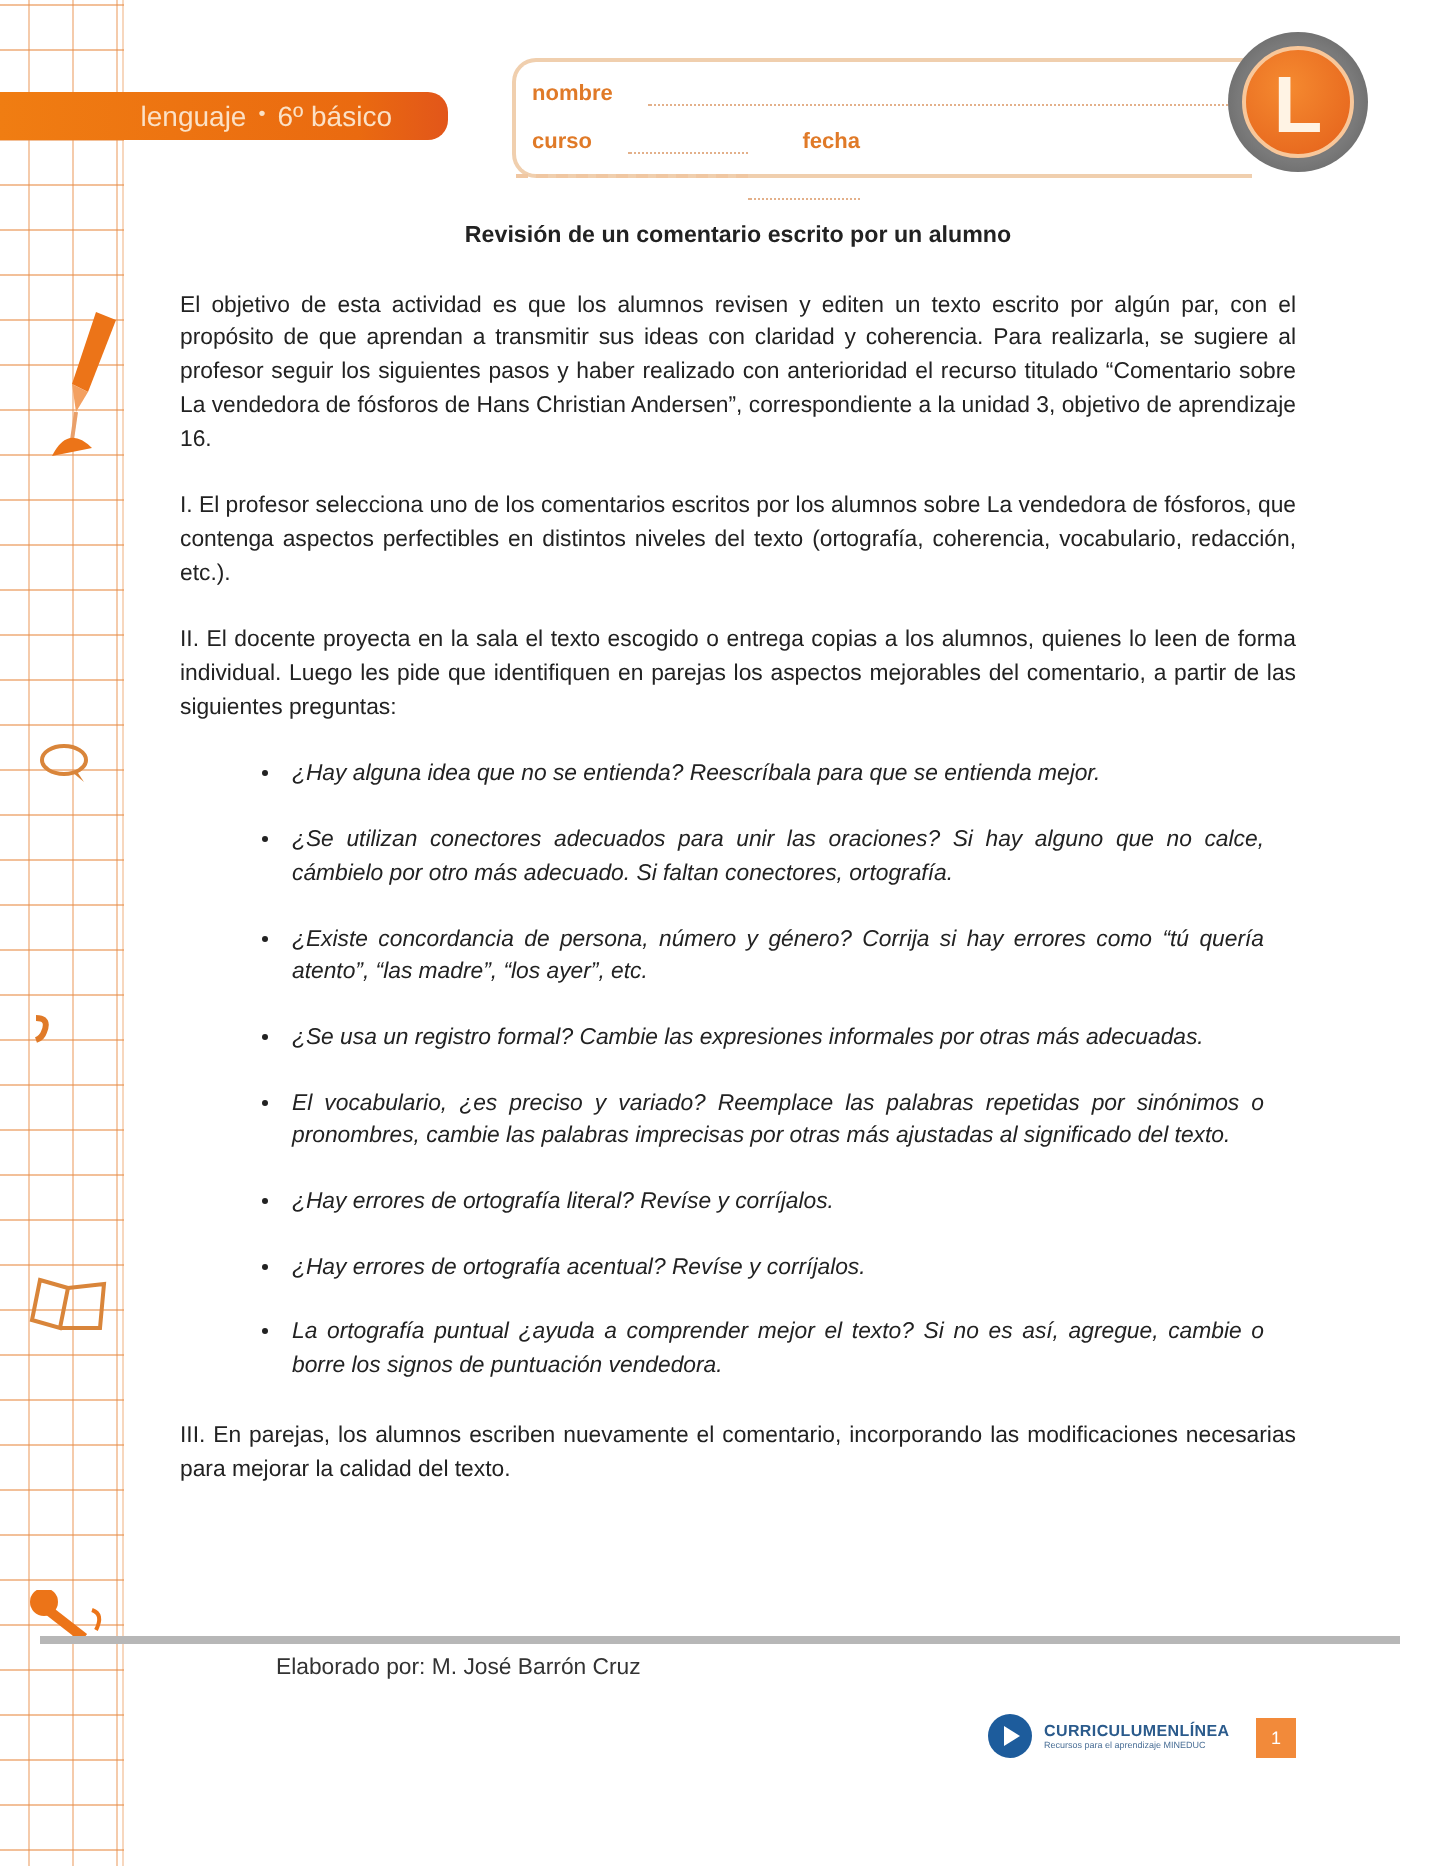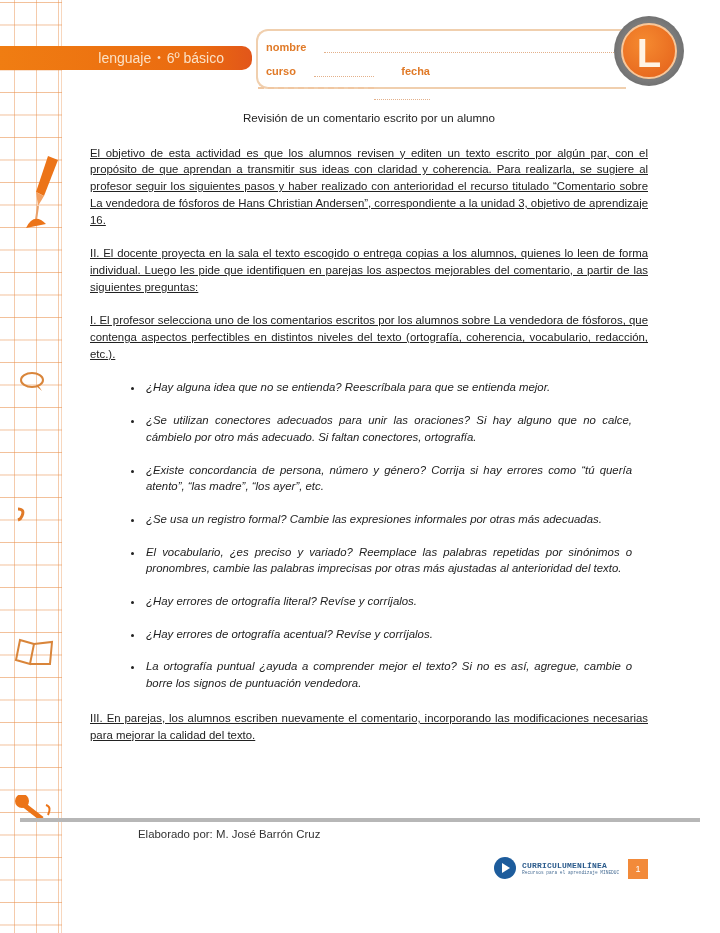--- a/index.html
+++ b/index.html
@@ -17,21 +17,21 @@
       linear-gradient(to right, rgba(232,140,70,0.45) 1px, transparent 1px);
     background-size: 62px 22.5px, 22px 933px;
     background-position: 0 2px, 14px 0;
   }
   .grid-edge {
     position:absolute; left:61px; top:0; width:1px; height:933px;
     background:rgba(232,140,70,0.35);
   }
   
   .band {
-    position:absolute; left:0; top:46px; width:252px; height:24px;
+    position:absolute; left:0; top:46px; width:224px; height:24px;
     background:linear-gradient(to right,#f07d12,#ea6a10 80%,#e2561a);
     border-radius:0 10px 10px 0;
     color:#fbe1c6; font-size:14px; line-height:24px;
     display:flex; align-items:center; justify-content:flex-end;
     padding-right:28px; box-sizing:border-box; gap:6px;
   }
   .band .dot { font-size:10px; }
   .namebox {
     position:absolute; left:256px; top:29px; width:370px; height:60px;
     border:2px solid #f0cfae; border-radius:12px 0 0 12px;
@@ -50,27 +50,27 @@
     display:flex; align-items:center; justify-content:center;
   }
   .logo-L .inner {
     width:56px; height:56px; border-radius:50%;
     background:radial-gradient(circle at 40% 35%,#f58a30,#e4601a);
     border:2px solid #f8c79a; box-sizing:border-box;
     color:#fff3e4; font-size:40px; font-weight:bold; line-height:56px; text-align:center;
   }
   
   .content { position:absolute; left:90px; top:110px; width:558px; font-size:11.4px; line-height:16.7px; color:#222; }
-  .title { text-align:center; font-weight:normal; font-size:11.6px; margin:0 0 18px 0; }
-  .para { text-align:justify; margin:0 0 17px 0;text-decoration:underline; }
+  .title { text-align:center; font-weight:bold; font-size:11.6px; margin:0 0 18px 0; }
+  .para { text-align:justify; margin:0 0 17px 0; }
   ul.questions { margin:0 0 18px 0; padding-left:38px; }
   ul.questions li { text-align:justify; margin:16px; padding-left:2px;font-style:italic; }
   .footer-rule { position:absolute; left:20px; top:818px; width:680px; height:4px; background:#b7b7b7; }
   .credit { position:absolute; left:90px; top:828px; font-size:11.4px; color:#333;margin-left:48px; }
-  .cl-logo { position:absolute; left:494px; top:857px; display:flex; align-items:center; gap:6px;font-family:Liberation Mono, monospace; }
+  .cl-logo { position:absolute; left:494px; top:857px; display:flex; align-items:center; gap:6px; }
   .cl-circle { width:22px; height:22px; border-radius:50%; background:#1d5c9c; position:relative; }
   .cl-circle:after{ content:""; position:absolute; left:8px; top:6px; border-left:8px solid #fff; border-top:5px solid transparent; border-bottom:5px solid transparent; }
   .cl-text { display:flex; flex-direction:column; }
   .cl-name { font-size:8px; font-weight:bold; color:#2b5b8c; letter-spacing:0.2px; }
   .cl-sub { font-size:4.5px; color:#4a6f96; }
   .page-num { position:absolute; left:628px; top:859px; width:20px; height:20px; background:#f28a3a; color:#fff; font-size:9px; text-align:center; line-height:20px; }
   .deco { position:absolute; }
 </style>
 </head>
 <body>
@@ -122,28 +122,28 @@
   </div>
 </div>
 
 <div class="logo-L">
   <div class="inner">L</div>
 </div>
 
 <div class="content">
   <p class="title">Revisión de un comentario escrito por un alumno</p>
   <p class="para">El objetivo de esta actividad es que los alumnos revisen y editen un texto escrito por algún par, con el propósito de que aprendan a transmitir sus ideas con claridad y coherencia. Para realizarla, se sugiere al profesor seguir los siguientes pasos y haber realizado con anterioridad el recurso titulado “Comentario sobre La vendedora de fósforos de Hans Christian Andersen”, correspondiente a la unidad 3, objetivo de aprendizaje 16.</p>
+  <p class="para">I. El profesor selecciona uno de los comentarios escritos por los alumnos sobre La vendedora de fósforos, que contenga aspectos perfectibles en distintos niveles del texto (ortografía, coherencia, vocabulario, redacción, etc.).</p>
   <p class="para">II. El docente proyecta en la sala el texto escogido o entrega copias a los alumnos, quienes lo leen de forma individual. Luego les pide que identifiquen en parejas los aspectos mejorables del comentario, a partir de las siguientes preguntas:</p>
-  <p class="para">I. El profesor selecciona uno de los comentarios escritos por los alumnos sobre La vendedora de fósforos, que contenga aspectos perfectibles en distintos niveles del texto (ortografía, coherencia, vocabulario, redacción, etc.).</p>
   <ul class="questions">
     <li>¿Hay alguna idea que no se entienda? Reescríbala para que se entienda mejor.</li>
     <li>¿Se utilizan conectores adecuados para unir las oraciones? Si hay alguno que no calce, cámbielo por otro más adecuado. Si faltan conectores, ortografía.</li>
     <li>¿Existe concordancia de persona, número y género? Corrija si hay errores como “tú quería atento”, “las madre”, “los ayer”, etc.</li>
     <li>¿Se usa un registro formal? Cambie las expresiones informales por otras más adecuadas.</li>
-    <li>El vocabulario, ¿es preciso y variado? Reemplace las palabras repetidas por sinónimos o pronombres, cambie las palabras imprecisas por otras más ajustadas al anterioridad del texto.</li>
+    <li>El vocabulario, ¿es preciso y variado? Reemplace las palabras repetidas por sinónimos o pronombres, cambie las palabras imprecisas por otras más ajustadas al significado del texto.</li>
     <li>¿Hay errores de ortografía literal? Revíse y corríjalos.</li>
     <li>¿Hay errores de ortografía acentual? Revíse y corríjalos.</li>
     <li>La ortografía puntual ¿ayuda a comprender mejor el texto? Si no es así, agregue, cambie o borre los signos de puntuación vendedora.</li>
   </ul>
   <p class="para">III. En parejas, los alumnos escriben nuevamente el comentario, incorporando las modificaciones necesarias para mejorar la calidad del texto.</p>
 </div>
 
 <div class="footer-rule"></div>
 <div class="credit">Elaborado por: M. José Barrón Cruz</div>
 

